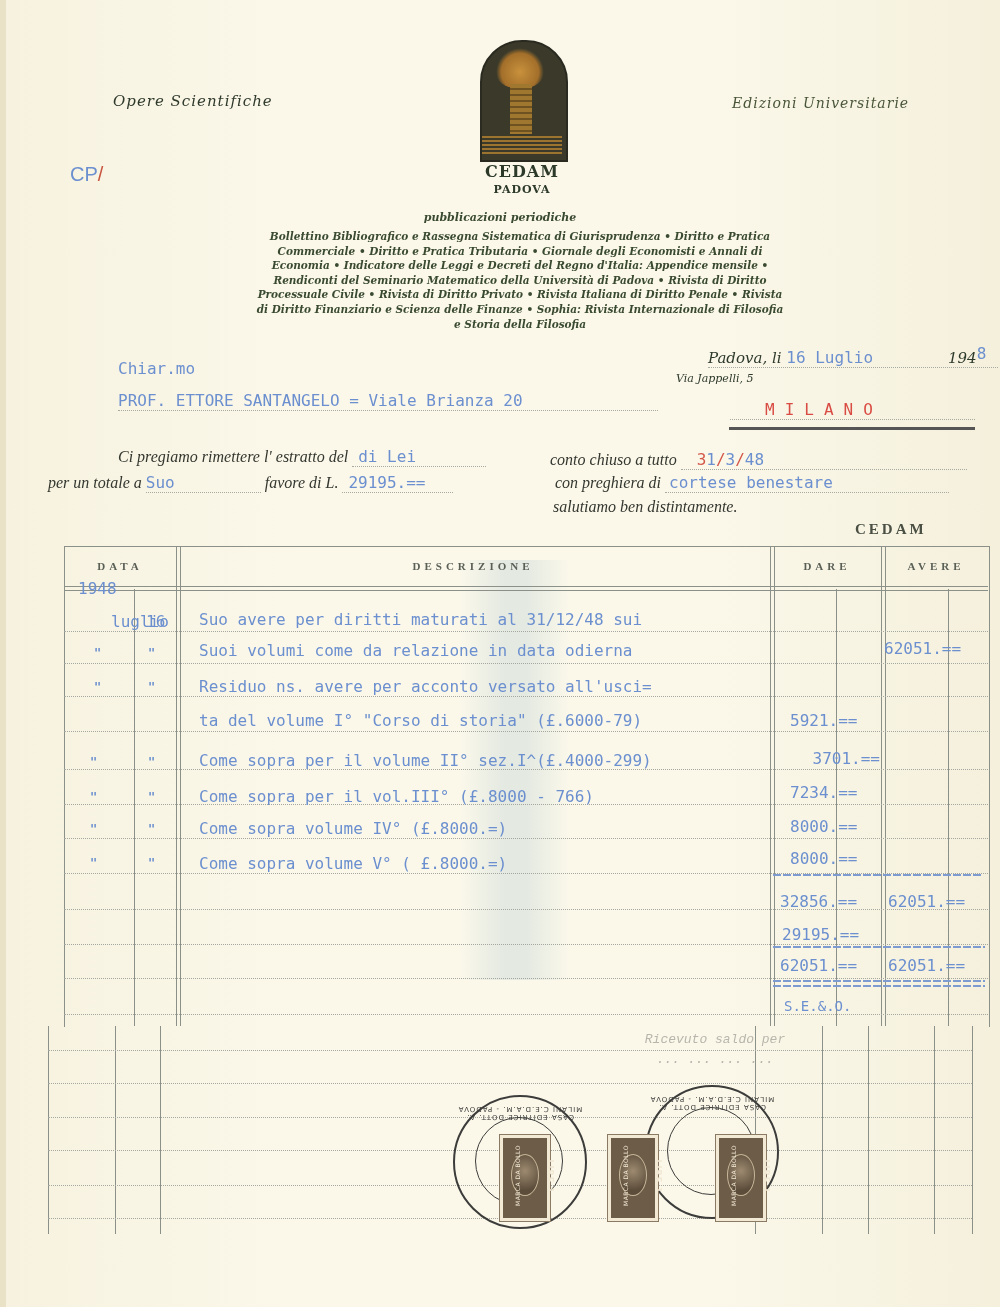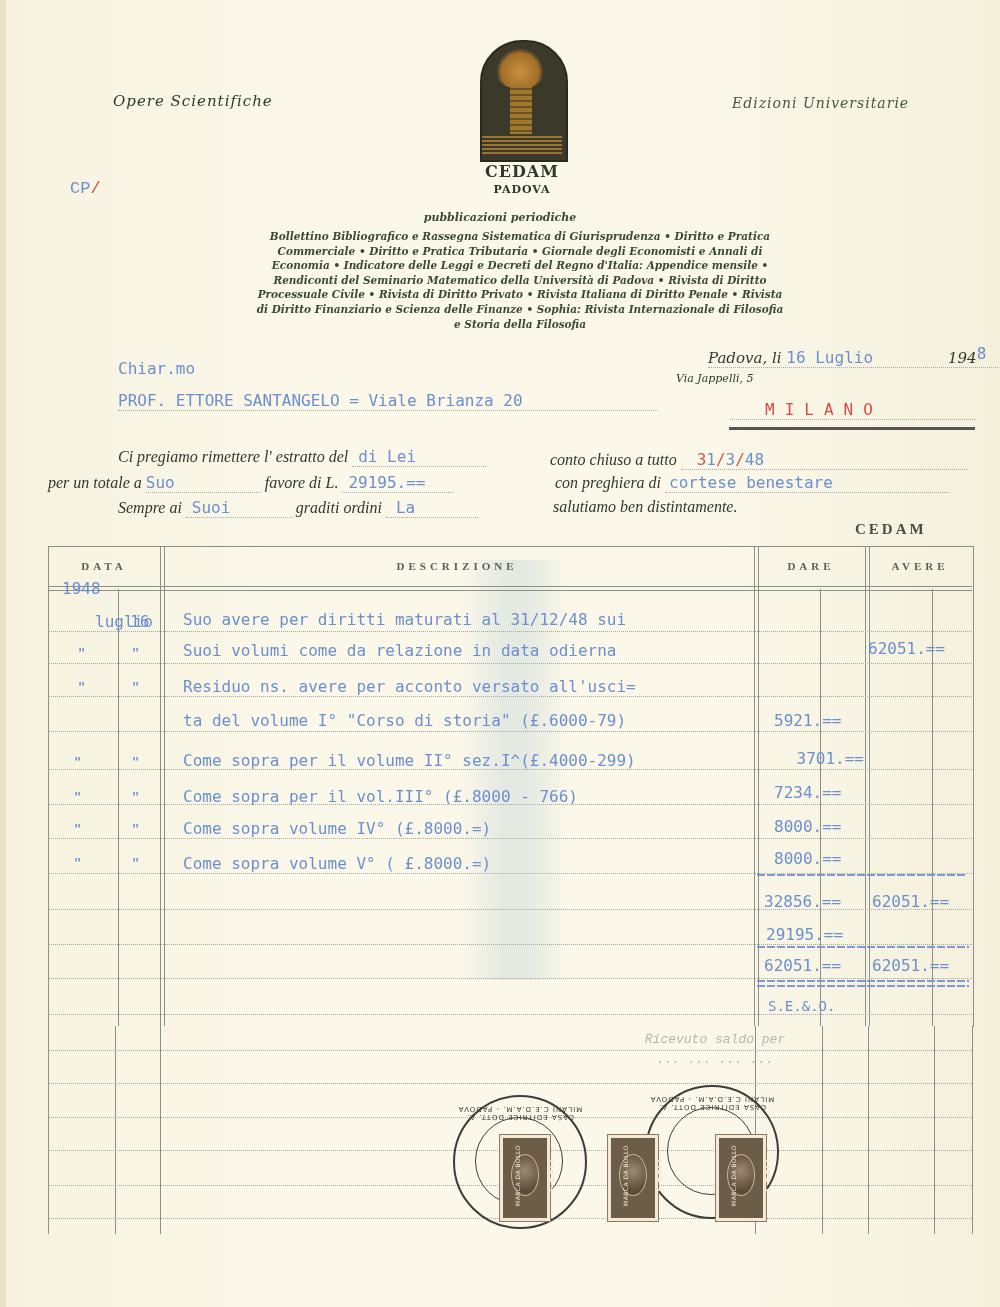--- a/index.html
+++ b/index.html
@@ -13,21 +13,21 @@
   .paper {
     position:absolute; left:0; top:0; width:1000px; height:1307px;
     background:linear-gradient(90deg,#f7f2df 0%,#fbf8ea 30%,#fbf8ea 70%,#f5f0dc 100%);
   }
   .edge-left { position:absolute; left:0; top:0; width:6px; height:1307px; background:#e9e2c6; }
 
   
   .gothic { font-family:"DejaVu Serif", serif; letter-spacing:1px; color:#2f3a2c; }
   .h-left { position:absolute; left:113px; top:92px; font-size:15px; font-style:italic; }
   .h-right { position:absolute; left:732px; top:95px; font-size:14px; font-style:italic; color:#495638; }
-  .cp { position:absolute; left:70px; top:163px; font-family:Liberation Mono, monospace; font-size:17px; color:#6b8fcf;margin-top:16px; }
+  .cp { position:absolute; left:70px; top:163px; font-family:Liberation Sans, sans-serif; font-size:20px; color:#6b8fcf; }
   .cp .slash { color:#c8553f; }
 
   
   .logo { position:absolute; left:476px; top:34px; width:92px; height:160px; }
   .logo .arch {
     position:absolute; left:4px; top:6px; width:84px; height:118px;
     border-radius:42px 42px 0 0;
     background:#3b3a2a;
     border:2px solid #2a2a20;
   }
@@ -64,21 +64,21 @@
   .place .date { font-family:"DejaVu Sans Mono", monospace; font-style:normal; color:#6b8fcf; font-size:16px; }
   .via { position:absolute; left:676px; top:372px; font-size:11px; font-style:italic; color:#2e3a2c; }
   .milano { position:absolute; left:730px; top:400px; width:245px; font-family:"DejaVu Sans Mono", monospace; font-size:16px; letter-spacing:10px; color:#d94c44; padding-left:35px; box-sizing:border-box; }
   .rule-thick { position:absolute; left:729px; top:427px; width:246px; height:3px; background:#555; }
 
   .body-line { position:absolute; font-family:"Liberation Serif", serif; font-style:italic; font-size:16px; color:#34372f; }
   .fill { font-family:"DejaVu Sans Mono", monospace; font-style:normal; color:#6b8fcf; font-size:16px; }
   .cedam-sig { position:absolute; left:855px; top:521px; font-family:"Liberation Serif", serif; font-weight:bold; font-size:15px; letter-spacing:3px; color:#4a4f44; }
 
   
-  .ledger { position:absolute; left:48px; top:546px; width:924px; height:490px; }
+  .ledger { position:absolute; left:64px; top:546px; width:924px; height:490px; }
   .ledger .frame { position:absolute; left:0; top:0; width:924px; height:480px; border:1px solid #8b9088; border-bottom:none; }
   .vline { position:absolute; width:1px; background:#8b9088; }
   .vline.double { width:3px; border-left:1px solid #8b9088; border-right:1px solid #8b9088; background:transparent; }
   .hline { position:absolute; height:1px; background:#8b9088; }
   .hline.double { height:3px; border-top:1px solid #8b9088; border-bottom:1px solid #8b9088; background:transparent; }
   .hdot { position:absolute; border-top:1px dotted #a4a8a0; }
   .th { position:absolute; font-family:"Liberation Serif", serif; font-weight:bold; font-size:11px; letter-spacing:4px; color:#5a5f56; text-align:center; }
 
   .cell { position:absolute; font-family:"DejaVu Sans Mono", monospace; font-size:16px; color:#6b8fcf; white-space:pre; }
   .ditto { position:absolute; font-family:"DejaVu Sans Mono", monospace; font-size:12px; color:#6b8fcf; font-weight:bold; }
@@ -147,26 +147,20 @@
     <span>per un totale a</span>
     <span class="fill dotline" style="display:inline-block; width:115px;">Suo</span>
     <span>favore di L.</span>
     <span class="fill dotline" style="display:inline-block; width:105px; padding-left:6px;">29195.==</span>
   </div>
   <div class="body-line" style="left:555px; top:473px;">
     <span>con preghiera di</span>
     <span class="fill dotline" style="display:inline-block; width:280px; padding-left:4px;">cortese benestare</span>
   </div>
 
-  <div class="body-line" style="left:118px; top:498px;">
-    <span>Sempre ai</span>
-    <span class="fill dotline" style="display:inline-block; width:100px; padding-left:6px;">Suoi</span>
-    <span>graditi ordini</span>
-    <span class="fill dotline" style="display:inline-block; width:82px; padding-left:10px;">La</span>
-  </div>
   <div class="body-line" style="left:553px; top:498px;">salutiamo ben distintamente.</div>
 
   <div class="cedam-sig">CEDAM</div>
 
   <div class="smear"></div>
   <div class="ledger">
     <div class="frame"></div>
 
     <div class="hline double" style="left:0; top:40px; width:924px;"></div>
 

